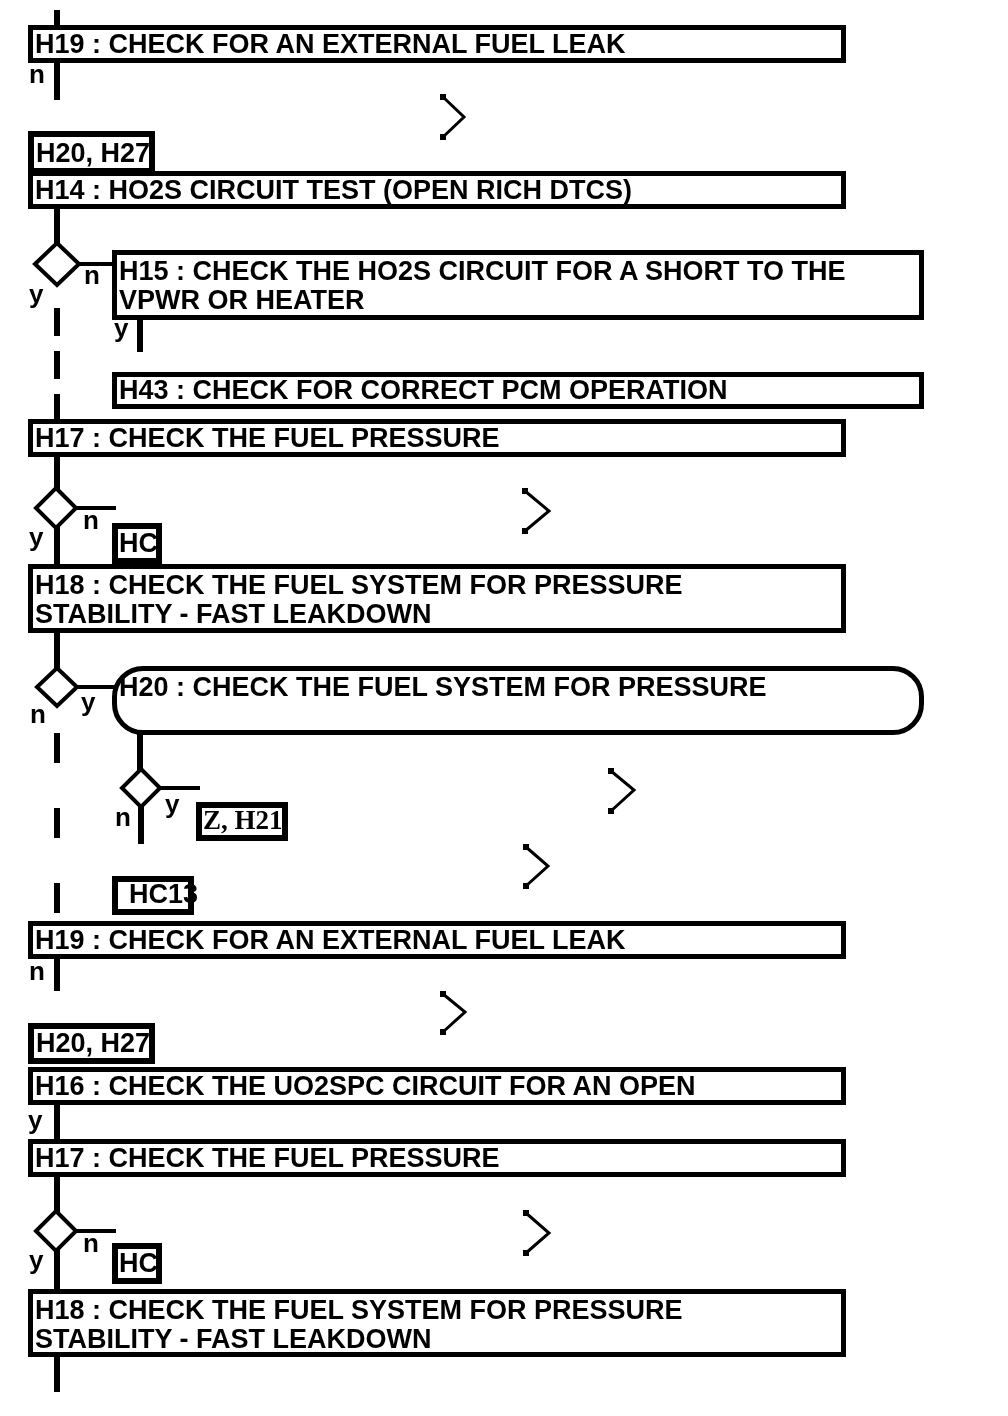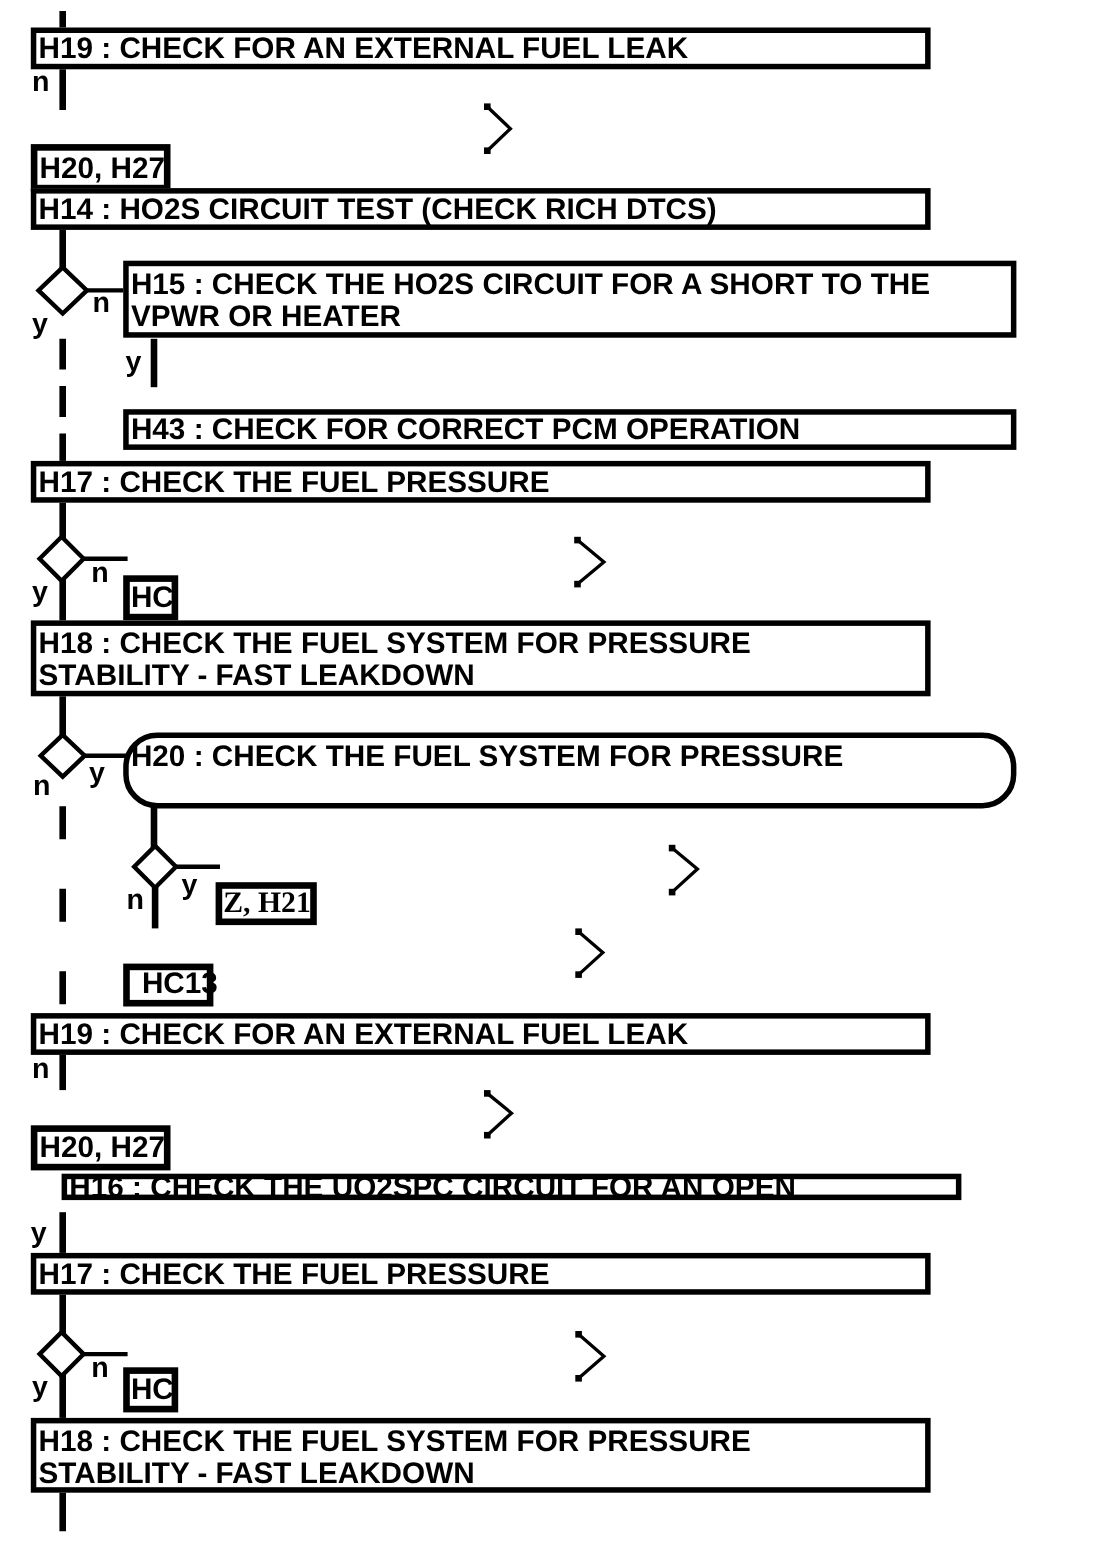--- a/index.html
+++ b/index.html
@@ -112,24 +112,24 @@
 
   <div class="box single" style="left:28px; top:25px; width:818px; height:38px;">
     <span class="ln">H19 : CHECK FOR AN EXTERNAL FUEL LEAK</span>
   </div>
 
   <div class="box refbox" style="left:28px; top:95px; width:127px; height:43px;">
     <span class="ln">H20, H27</span>
   </div>
 
   <div class="box single" style="left:28px; top:171px; width:818px; height:38px;">
-    <span class="ln">H14 : HO2S CIRCUIT TEST (CHECK RICH DTCS)</span>
-  </div>
-
-  <div class="box" style="left:112px; top:237px; width:812px; height:70px; padding-top:2px;">
+    <span class="ln">H14 : HO2S CIRCUIT TEST (OPEN RICH DTCS)</span>
+  </div>
+
+  <div class="box" style="left:112px; top:250px; width:812px; height:70px; padding-top:2px;">
     <span class="ln">H15 : CHECK THE HO2S CIRCUIT FOR A SHORT TO THE</span>
     <span class="ln">VPWR OR HEATER</span>
   </div>
 
   <div class="box single" style="left:112px; top:348px; width:812px; height:37px;margin-top:24px;">
     <span class="ln">H43 : CHECK FOR CORRECT PCM OPERATION</span>
   </div>
 
   <div class="box single" style="left:28px; top:419px; width:818px; height:38px;">
     <span class="ln">H17 : CHECK THE FUEL PRESSURE</span>
@@ -157,21 +157,21 @@
   </div>
 
   <div class="box single" style="left:28px; top:921px; width:818px; height:38px;">
     <span class="ln">H19 : CHECK FOR AN EXTERNAL FUEL LEAK</span>
   </div>
 
   <div class="box refbox" style="left:28px; top:987px; width:127px; height:41px;">
     <span class="ln">H20, H27</span>
   </div>
 
-  <div class="box single" style="left:28px; top:1067px; width:818px; height:24px;margin-left:28px;">
+  <div class="box single" style="left:28px; top:1067px; width:818px; height:38px;">
     <span class="ln">H16 : CHECK THE UO2SPC CIRCUIT FOR AN OPEN</span>
   </div>
 
   <div class="box single" style="left:28px; top:1139px; width:818px; height:38px;">
     <span class="ln">H17 : CHECK THE FUEL PRESSURE</span>
   </div>
 
   <div class="box refbox" style="left:112px; top:1207px; width:50px; height:41px; padding:0 1px;">
     <span class="ln">HC</span>
   </div>

